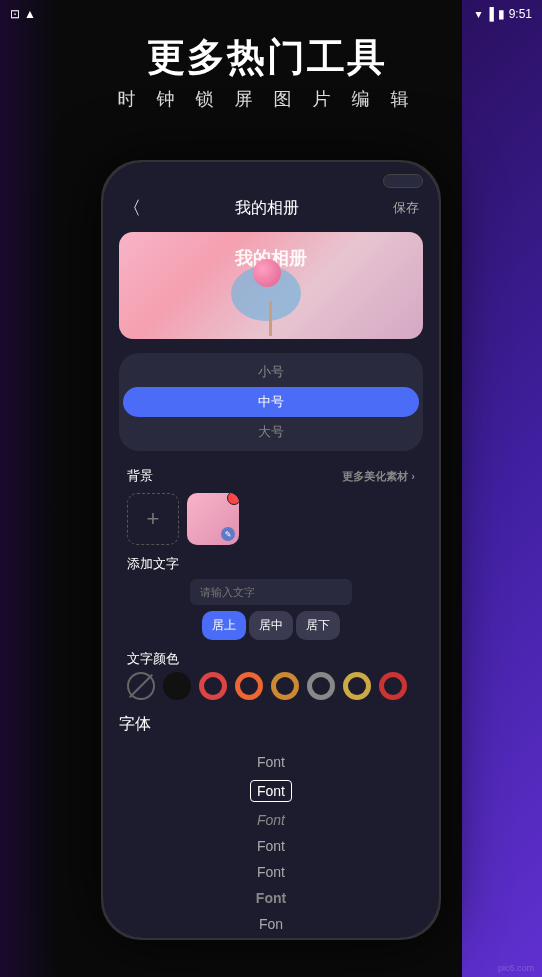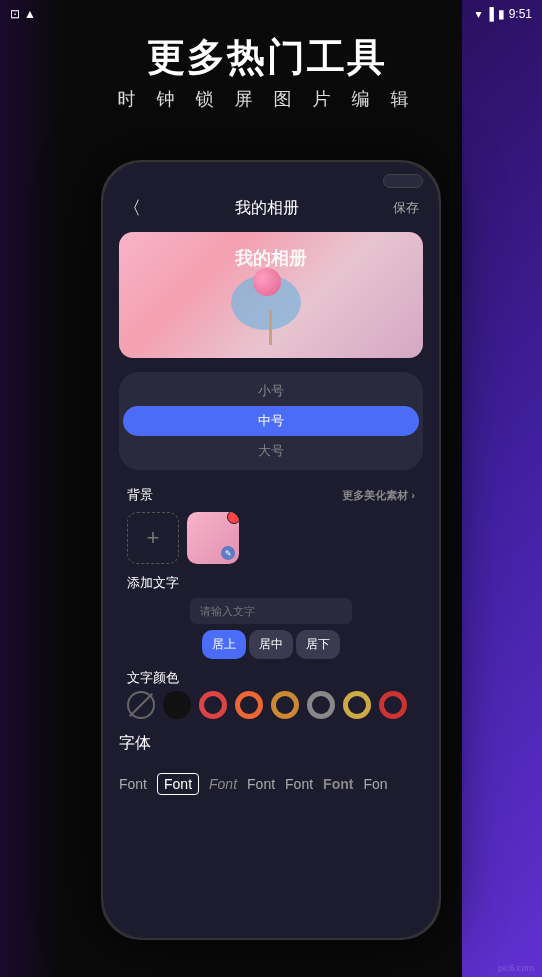--- a/index.html
+++ b/index.html
@@ -365,20 +365,21 @@
       font-size: 16px;
       color: white;
       font-weight: 400;
       margin-bottom: 19px;
     }
     .font-row {
       display: flex;
       gap: 10px;
       align-items: center;
       overflow-x: hidden;
+      flex-direction: column;
     }
     .font-item {
       font-size: 14px;
       color: #aaa;
       white-space: nowrap;
     }
     .font-item.active {
       color: white;
       border: 1.5px solid white;
       padding: 2px 6px;

